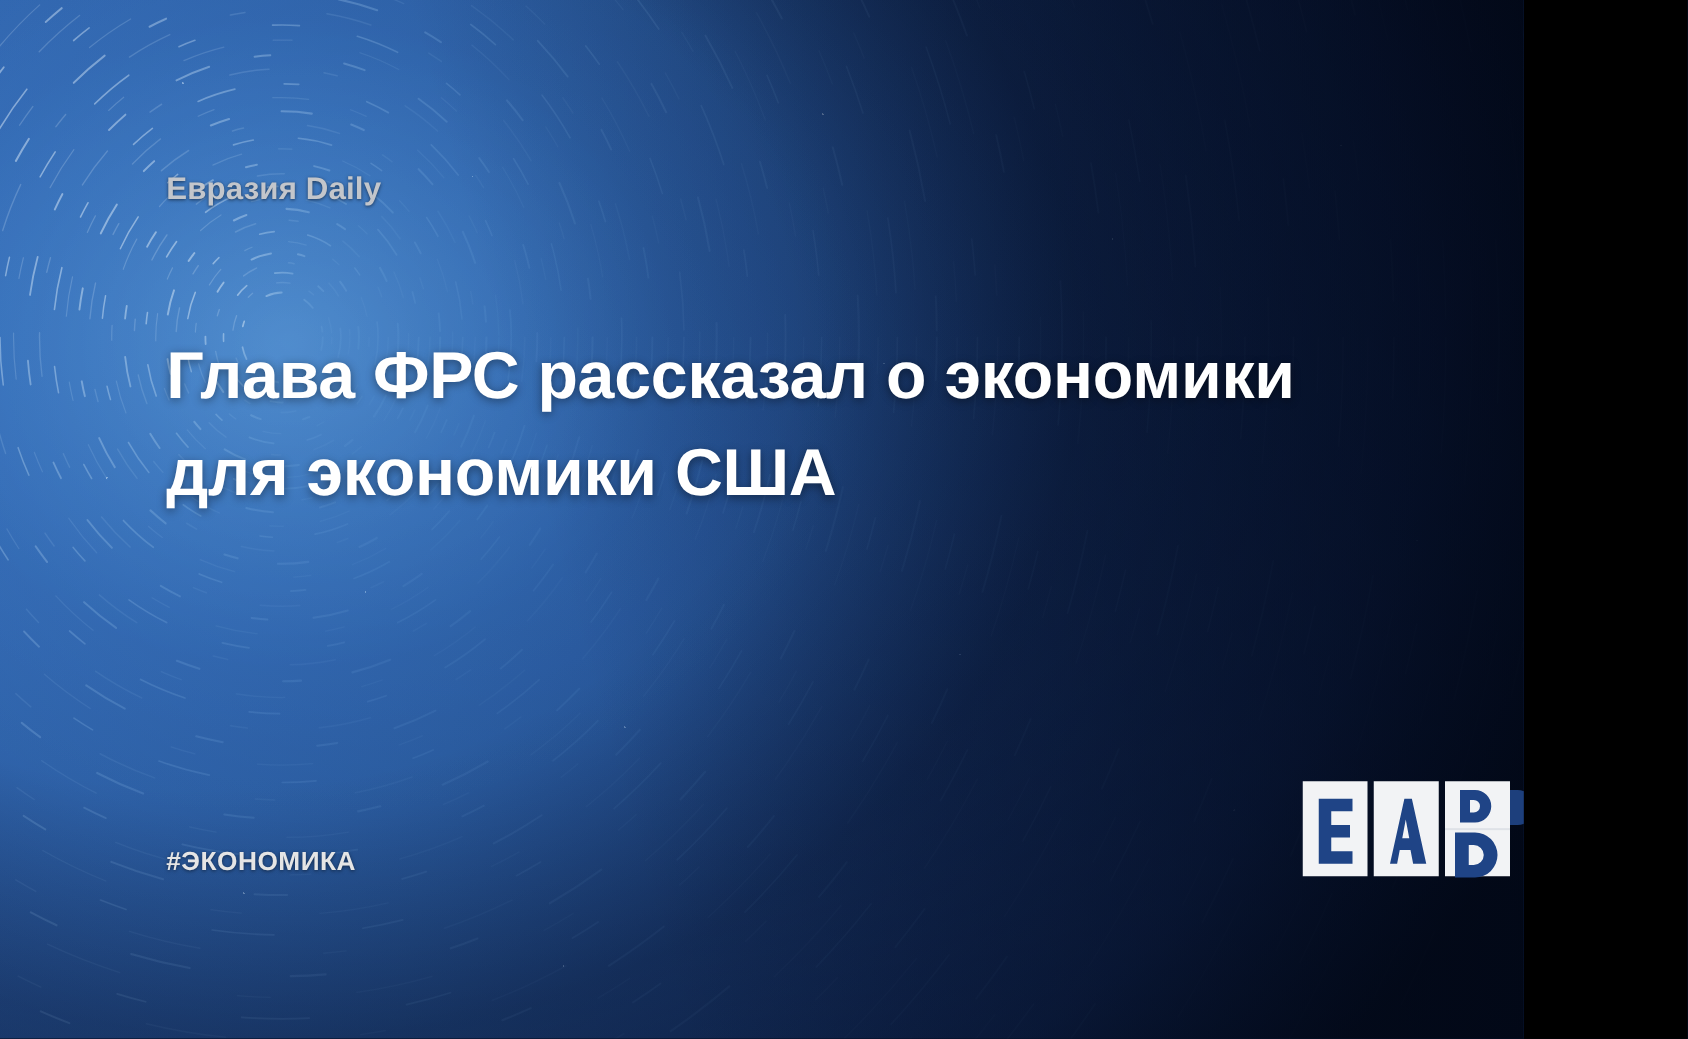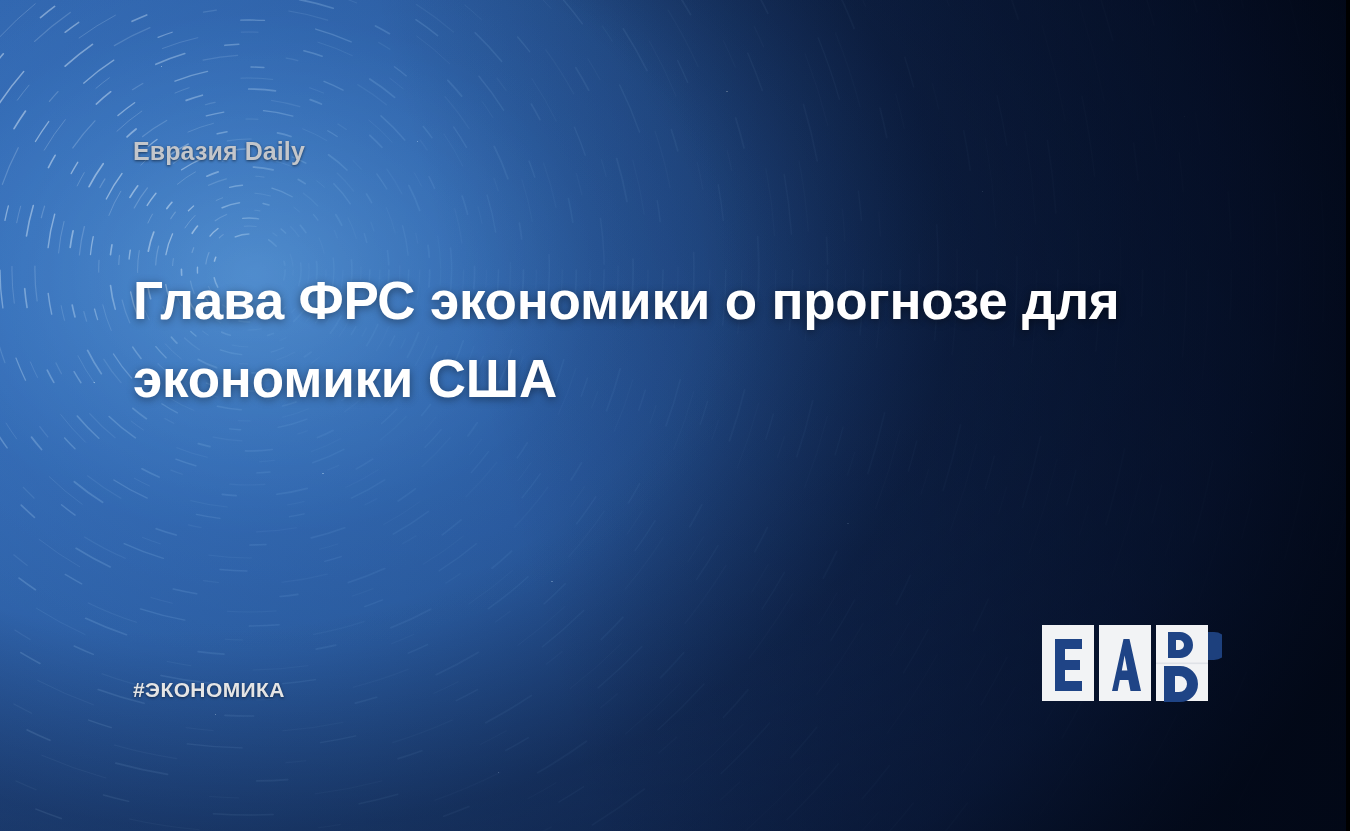--- a/index.html
+++ b/index.html
@@ -8,21 +8,21 @@
     padding: 0;
     background: #000;
   }
   body {
     font-family: "Liberation Sans", "DejaVu Sans", sans-serif;
   }
 
   
   #news-card {
     position: relative;
-    width: 1346px;
+    width: 1219px;
     height: 831px;
     overflow: hidden;
     background: #0b1f4d;
     isolation: isolate;
   }
 
   
   .bg-layer {
     position: absolute;
     inset: 0;
@@ -256,21 +256,21 @@
   </div>
 
   <div class="bg-layer" id="bg-speckle"></div>
   <div class="bg-layer" id="bg-core"></div>
   <div class="bg-layer" id="bg-vignette"></div>
 
   <div id="content">
 
     <div id="site-brand">Евразия Daily</div>
 
-    <h1 id="headline">Глава ФРС экономики о прогнозе для экономики США</h1>
+    <h1 id="headline">Глава ФРС рассказал о экономики для экономики США</h1>
 
     <div id="category-tag">#ЭКОНОМИКА</div>
 
     <div id="brand-logo">
       <svg viewBox="0 0 180 82" aria-hidden="true">
 
         <rect x="0" y="3" width="52" height="76" fill="#f2f3f5"></rect>
         <path d="M13 17 h27 v10 H23 v11 h15 v10 H23 v11 h17 v10 H13 Z" fill="#1f4486"></path>
 
         <rect x="57" y="3" width="52" height="76" fill="#f2f3f5"></rect>

